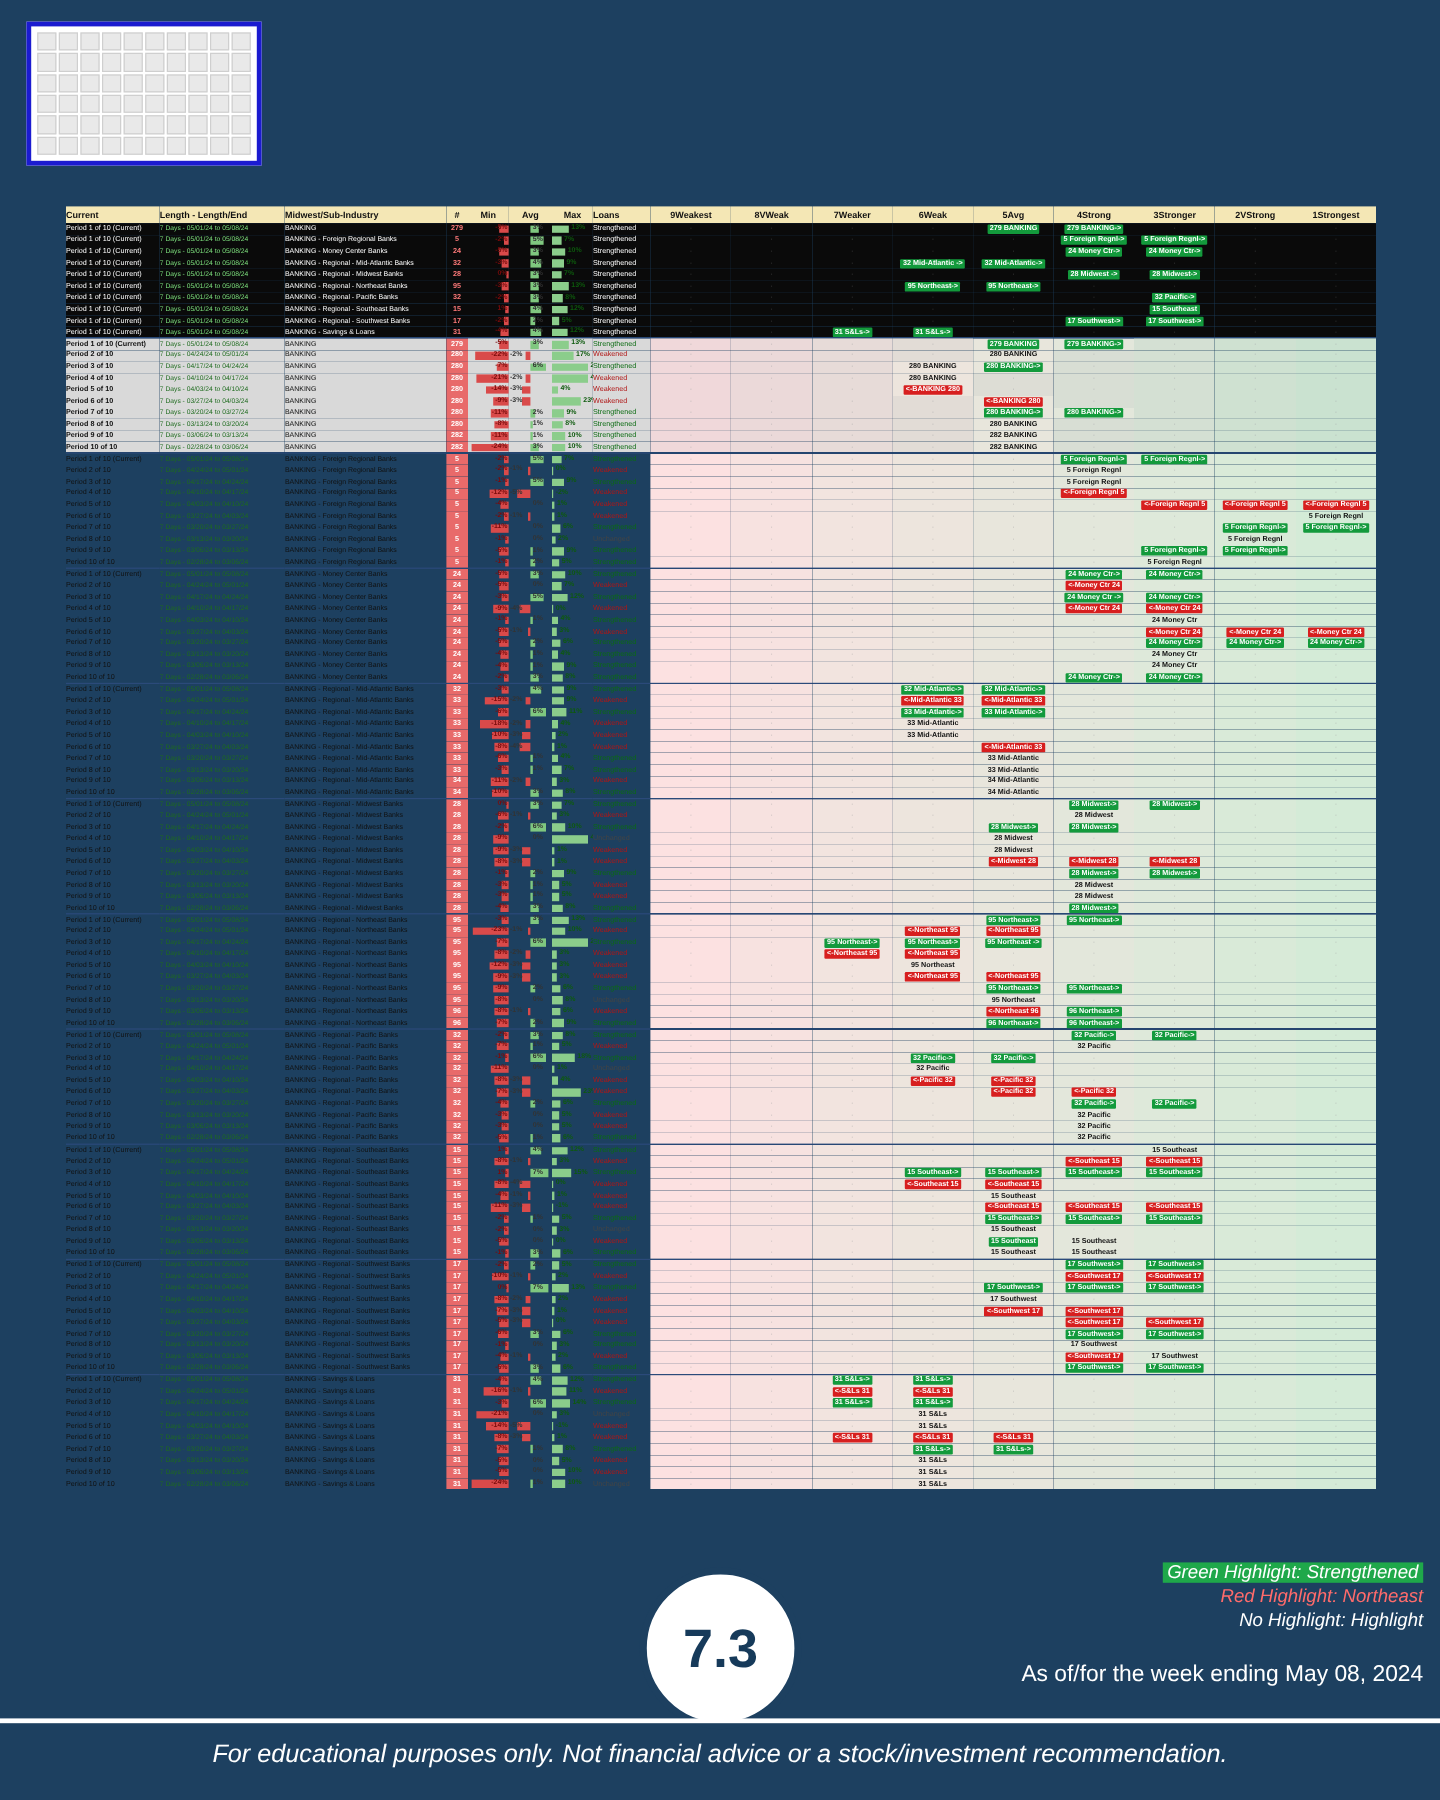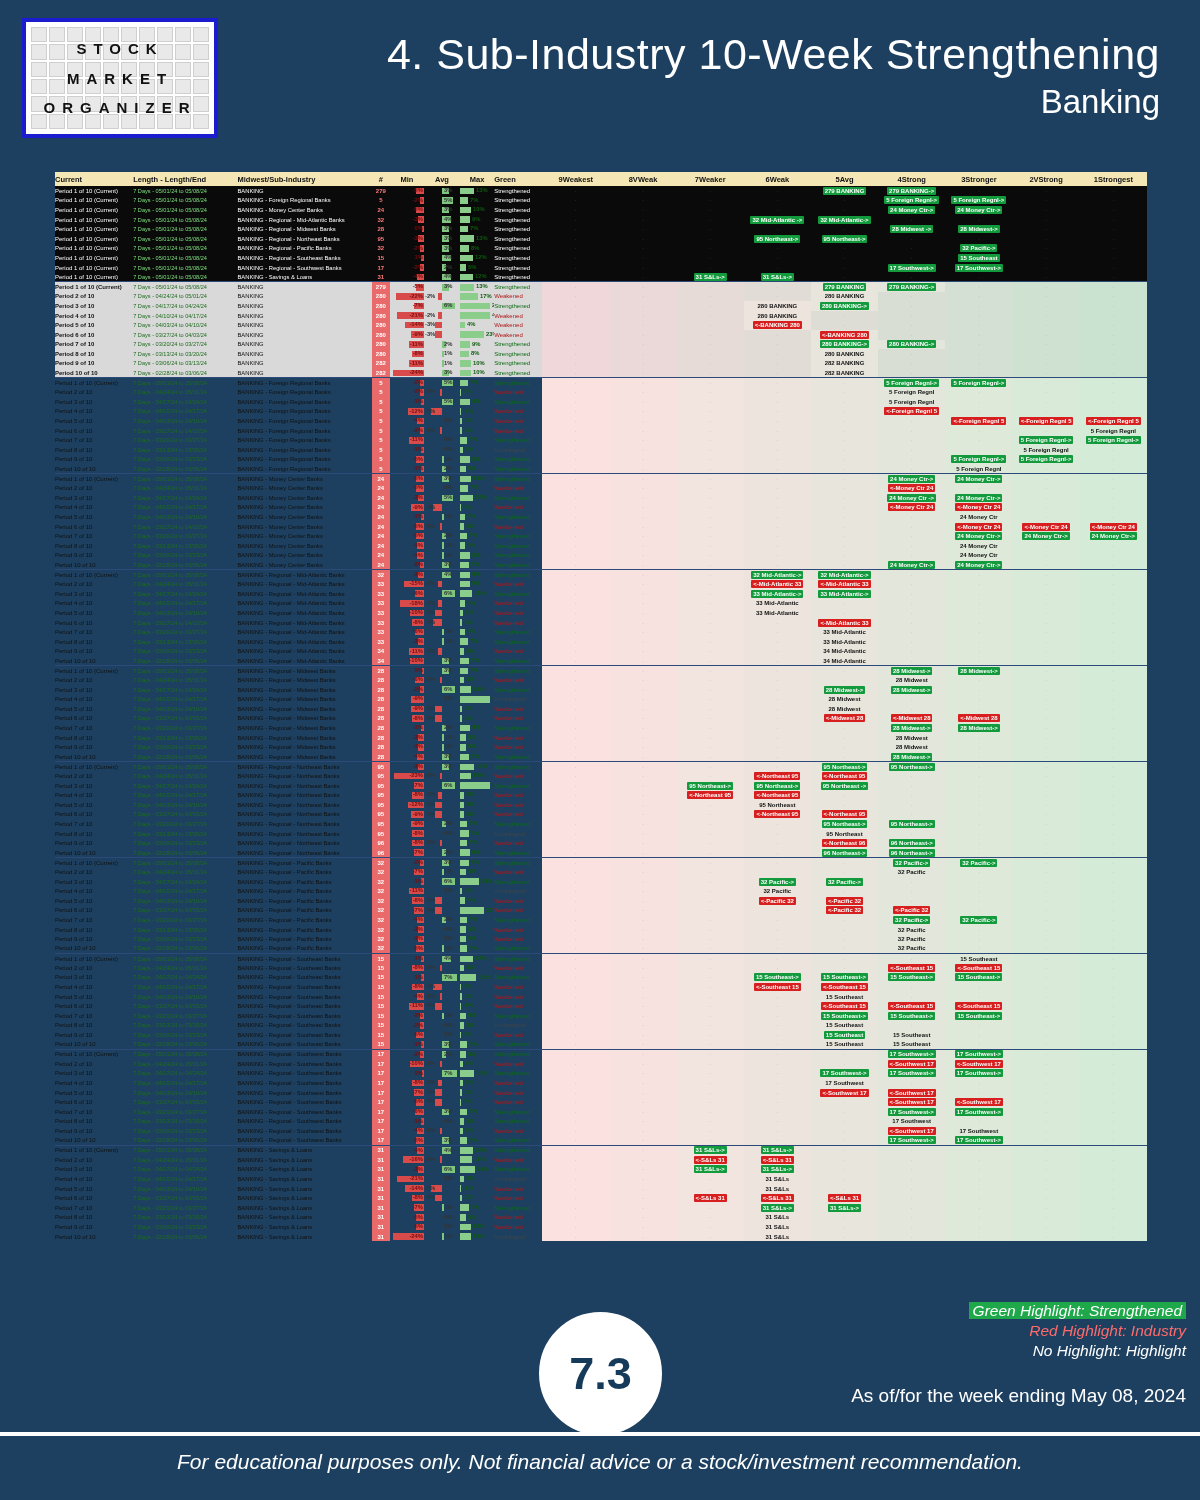--- a/index.html
+++ b/index.html
@@ -163,29 +163,20 @@
         <div></div>
         <div></div>
         <div></div>
         <div></div>
         <div></div>
         <div></div>
         <div></div>
         <div></div>
         <div></div>
     </div>
-    <div class="logo-words">
-      <span>STOCK</span>
-      <span>MARKET</span>
-      <span>ORGANIZER</span>
-    </div>
-  </div>
-  <div class="title-wrap">
-    <div class="title-main">4. Sub-Industry 10-Week Strengthening</div>
-    <div class="title-sub">Banking</div>
   </div>
 </div>
 
 <div class="table-wrap">
   <table class="grid">
     <colgroup>
       <col class="c-period">
         <col class="c-length">
         <col class="c-ind">
         <col class="c-num">
@@ -205,21 +196,21 @@
     </colgroup>
     <thead>
       <tr>
         <th>Current</th>
         <th>Length - Length/End</th>
         <th>Midwest/Sub-Industry</th>
         <th class="num">#</th>
         <th class="num">Min</th>
         <th class="num">Avg</th>
         <th class="num">Max</th>
-        <th>Green</th>
+        <th>Loans</th>
         <th class="zone">9Weakest</th>
         <th class="zone">8VWeak</th>
         <th class="zone">7Weaker</th>
         <th class="zone">6Weak</th>
         <th class="zone">5Avg</th>
         <th class="zone">4Strong</th>
         <th class="zone">3Stronger</th>
         <th class="zone">2VStrong</th>
         <th class="zone">1Strongest</th>
       </tr>
@@ -3304,19 +3295,19 @@
           <td class="zone" style="background: rgb(222, 233, 218); color: rgb(170, 170, 170);">·</td>
           <td class="zone" style="background: rgb(217, 234, 216); color: rgb(170, 170, 170);">·</td>
           <td class="zone" style="background: rgb(212, 235, 215); color: rgb(170, 170, 170);">·</td>
         </tr>
       </tbody>
   </table>
 </div>
 
 <div class="legend">
   <div><span class="g">Green Highlight: Strengthened</span></div>
-  <div><span class="r">Red Highlight: Industry</span></div>
+  <div><span class="r">Red Highlight: Northeast</span></div>
   <div><span class="n">No Highlight: Highlight</span></div>
 </div>
 <div class="badge">7.3</div>
 <div class="asof">As of/for the week ending May 08, 2024</div>
 <div class="rule"></div>
 <div class="disclaimer">For educational purposes only. Not financial advice or a stock/investment recommendation.</div>
 
 </body></html>

